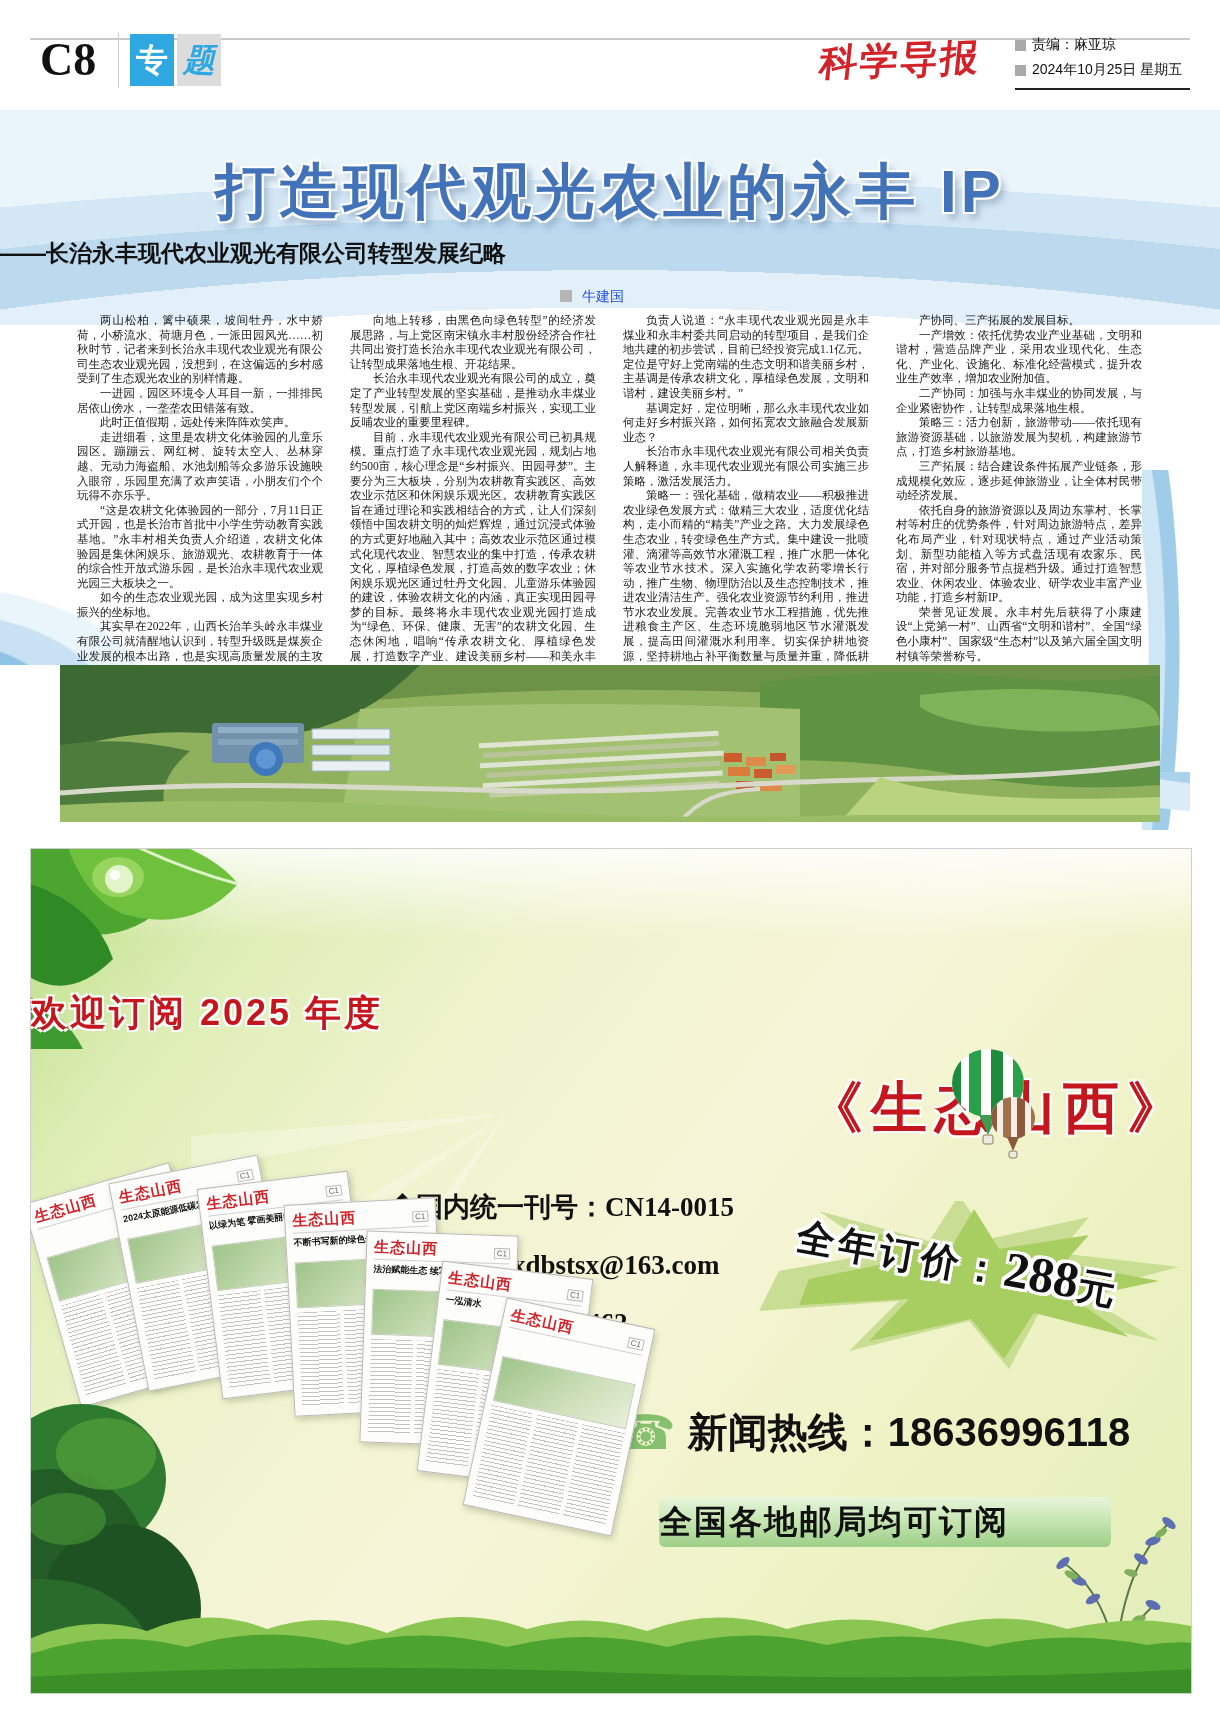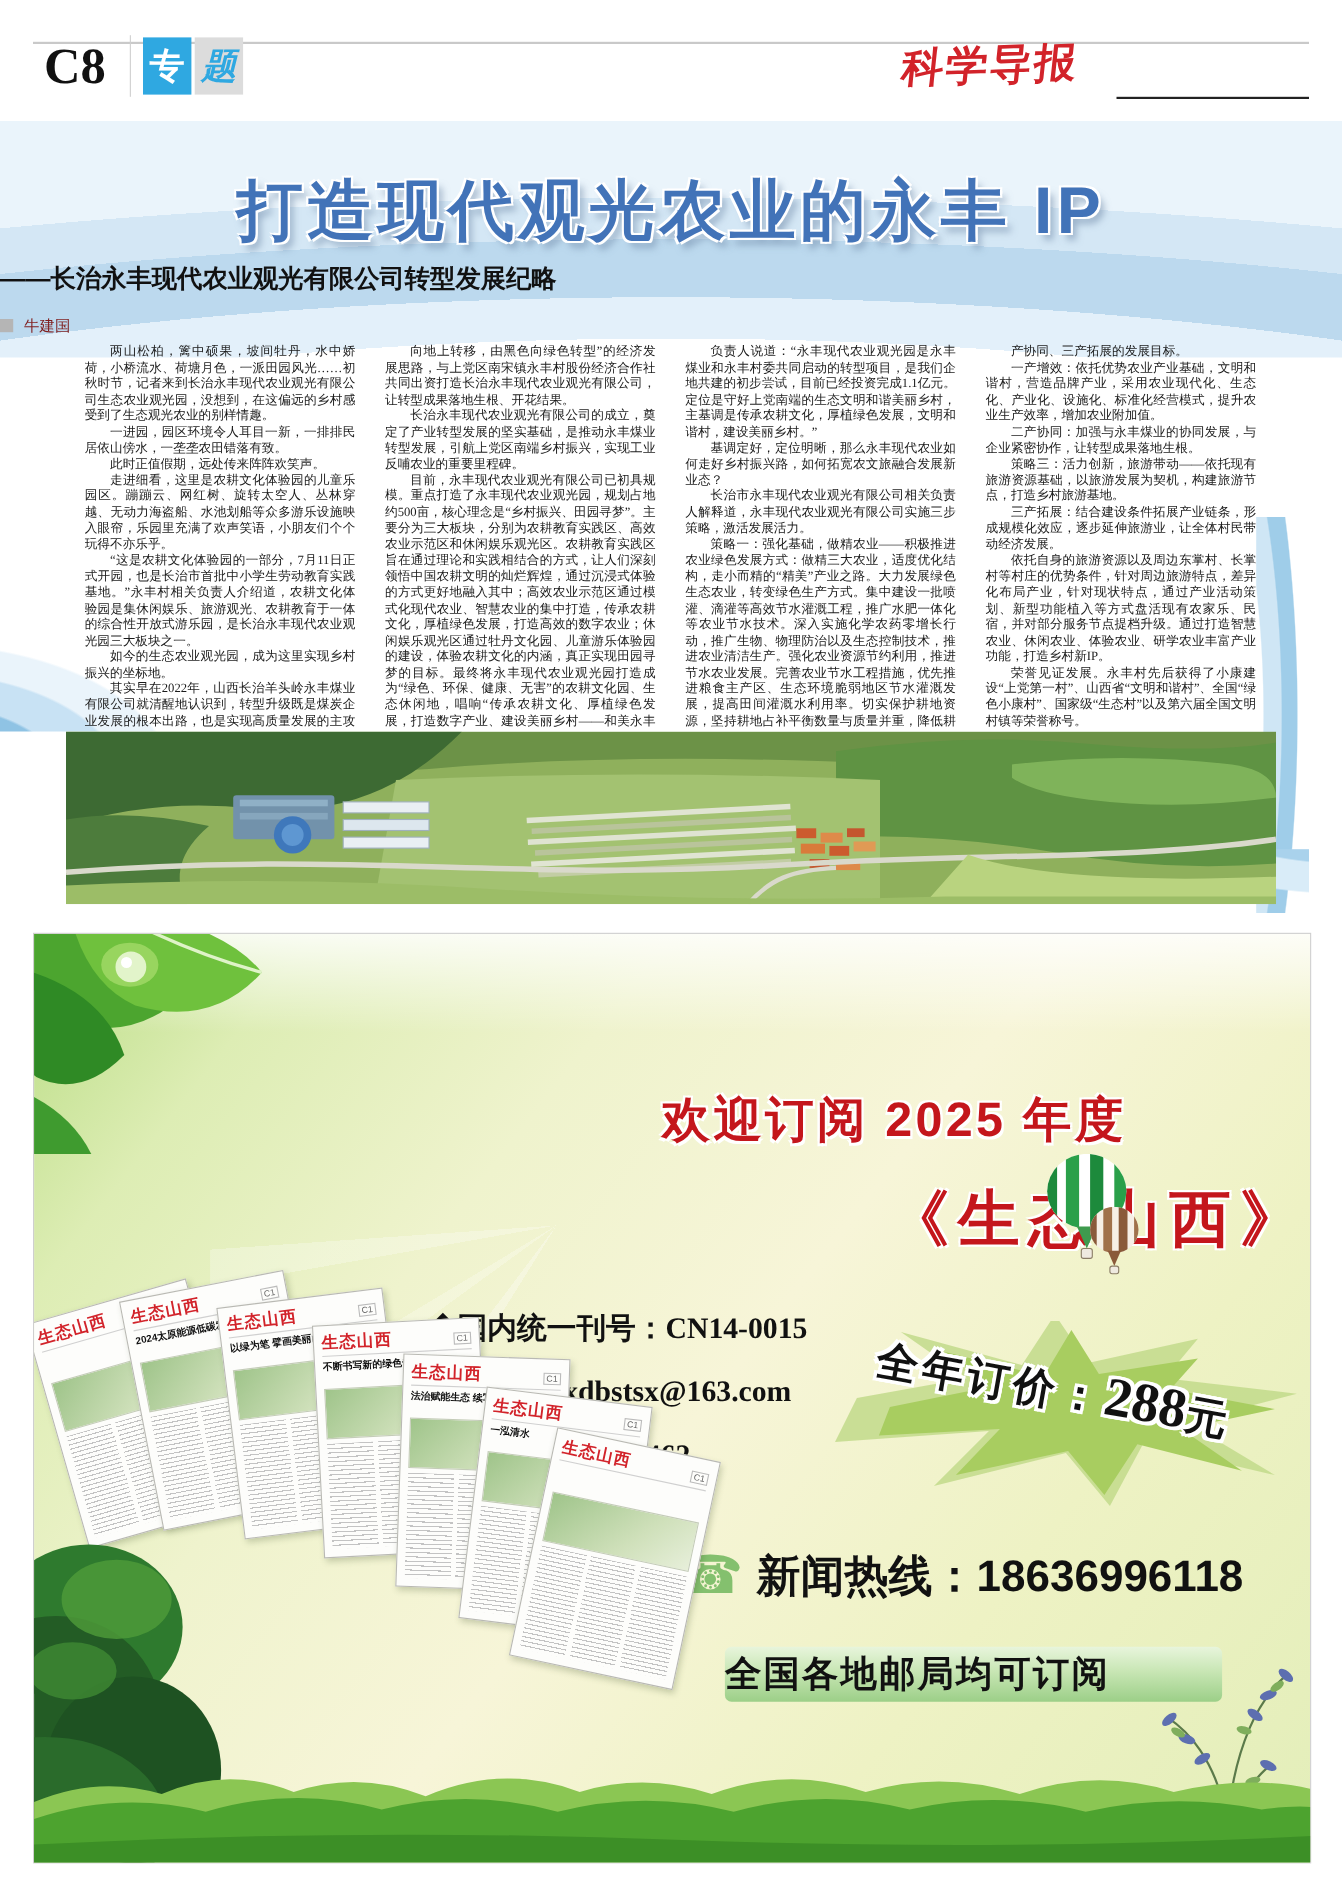--- a/index.html
+++ b/index.html
@@ -27,40 +27,40 @@
   .wave-left{position:absolute;left:0;top:540px;width:250px;height:125px;
     background:radial-gradient(135% 150% at -28% 138%, #8fc3e4 0 38%, #c8e2f4 39% 53%, #eaf4fb 54% 67%, rgba(255,255,255,0) 68%);}
   .swoosh-right{position:absolute;left:1142px;top:470px;width:48px;height:360px;
     background:radial-gradient(230% 120% at -130% 50%, rgba(255,255,255,0) 62%, #cfe6f5 63% 77%, #9fcde9 78% 90%, rgba(255,255,255,0) 91%);}
   .swoosh-br{position:absolute;left:900px;top:772px;width:290px;height:66px;
     background:radial-gradient(120% 230% at 112% -85%, #a9d2ec 0 45%, #d9ecf8 46% 63%, rgba(255,255,255,0) 64%);}
 
   .art-title{position:absolute;left:0;top:152px;width:1220px;text-align:center;font-size:60px;font-weight:900;color:#4273b8;letter-spacing:4px;
     text-shadow:-2px -2px 0 #fff,2px -2px 0 #fff,-2px 2px 0 #fff,2px 2px 0 #fff,5px 6px 7px rgba(110,135,165,.55);}
   .art-sub{position:absolute;left:0;top:238px;width:1006px;text-align:left;font-size:23px;font-weight:700;color:#111;}
-  .byline{position:absolute;left:0;top:288px;width:1184px;font-size:14px;color:#7f1d1d;}
+  .byline{position:absolute;left:0;top:288px;width:1184px;text-align:center;font-size:14px;color:#1d4ed8;}
   .byline .sq{width:12px;height:12px;background:#b5b5b5;position:relative;top:1px;}
 
   
   .cols{position:absolute;left:77px;top:313px;width:1066px;height:349px;display:flex;gap:27px;overflow:hidden;}
   .col{width:246px;flex:0 0 246px;font-family:"Liberation Serif",serif;font-size:11.5px;line-height:14.6px;color:#1a1a1a;text-align:justify;overflow:hidden;}
   .col p{margin:0;text-indent:2em;}
 
   
   .photo{position:absolute;left:60px;top:665px;width:1100px;height:157px;overflow:hidden;}
   .photo svg{display:block;width:100%;height:100%;}
 
   
   .ad{position:absolute;left:30px;top:848px;width:1160px;height:844px;border:1px solid #cfcfcf;overflow:hidden;
     background:linear-gradient(128deg,#b8dc83 0%, #ddedb4 14%, #eff3cd 32%, #f7f5d8 52%, #eef2c4 74%, #e3eeb9 100%);}
   .ad::before{content:"";position:absolute;left:0;top:0;right:0;height:90px;background:linear-gradient(180deg,#ffffff, rgba(255,255,255,0));opacity:.85;}
   .rays{position:absolute;left:160px;top:40px;width:700px;height:500px;
     background:conic-gradient(from 200deg at 45% 45%, rgba(255,255,255,0) 0 12deg, rgba(255,255,255,.30) 12deg 17deg, rgba(255,255,255,0) 17deg 34deg, rgba(255,255,255,.25) 34deg 39deg, rgba(255,255,255,0) 39deg 60deg, rgba(255,255,255,.28) 60deg 66deg, rgba(255,255,255,0) 66deg 100deg);}
 
-  .ad-h1{position:absolute;left:0;top:140px;width:993px;text-align:right;font-weight:900;font-size:44px;color:#c4161c;letter-spacing:3px;
+  .ad-h1{position:absolute;left:0;top:140px;width:993px;text-align:left;font-weight:900;font-size:36px;color:#c4161c;letter-spacing:3px;
     text-shadow:-2px -2px 0 #fff,2px -2px 0 #fff,-2px 2px 0 #fff,2px 2px 0 #fff;}
   .ad-h2{position:absolute;left:0;top:222px;width:1160px;text-align:right;font-weight:900;font-size:56px;color:#c4161c;letter-spacing:8px;
     text-shadow:-2px -2px 0 #fff,2px -2px 0 #fff,-2px 2px 0 #fff,2px 2px 0 #fff;}
 
   .bullets{position:absolute;left:358px;top:340px;width:480px;}
   .bullets .b{font-family:"Liberation Serif",serif;font-weight:700;font-size:27px;color:#111;margin-bottom:22px;white-space:nowrap;}
 
   .star-wrap{position:absolute;left:728px;top:352px;width:420px;height:170px;}
   .star-wrap svg{position:absolute;left:0;top:0;}
   .price{position:absolute;left:36px;top:34px;width:370px;transform:rotate(10deg);font-family:"Liberation Serif",serif;font-weight:900;color:#111;white-space:nowrap;
@@ -114,20 +114,30 @@
 <body>
 
 <div class="page">
 
   <div class="topline"></div>
   <div class="hdr">
     <div class="edition">C8</div>
     <div class="hdr-sep"></div>
     <div class="tagwrap"><span class="tag1">专</span><span class="tag2">题</span></div>
     <div class="paper-name">科学导报</div>
+    <div class="hdr-meta">
+      <div class="row">
+          <span class="sq"></span>
+          <span>责编：麻亚琼</span>
+        </div>
+      <div class="row">
+          <span class="sq"></span>
+          <span>2024年10月25日  星期五</span>
+        </div>
+    </div>
     <div class="hdr-underline"></div>
   </div>
 
   <div class="hero-band"></div>
   <div class="wave-left"></div>
   <div class="swoosh-right"></div>
   <div class="swoosh-br"></div>
 
   <div class="art-title">打造现代观光农业的永丰 IP</div>
   <div class="art-sub">——长治永丰现代农业观光有限公司转型发展纪略</div>

